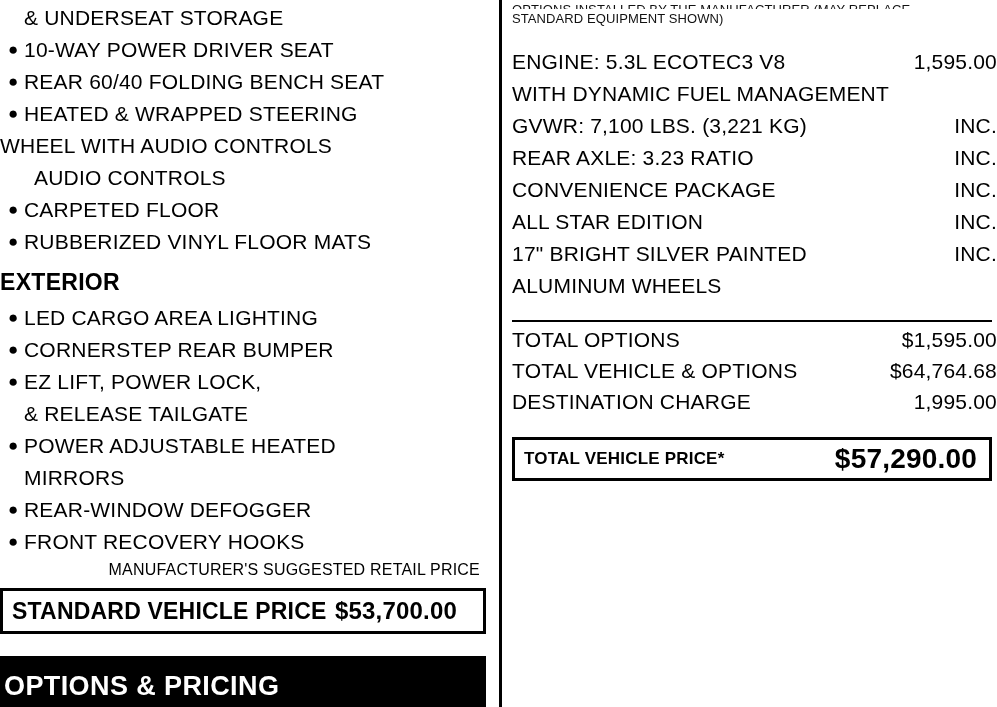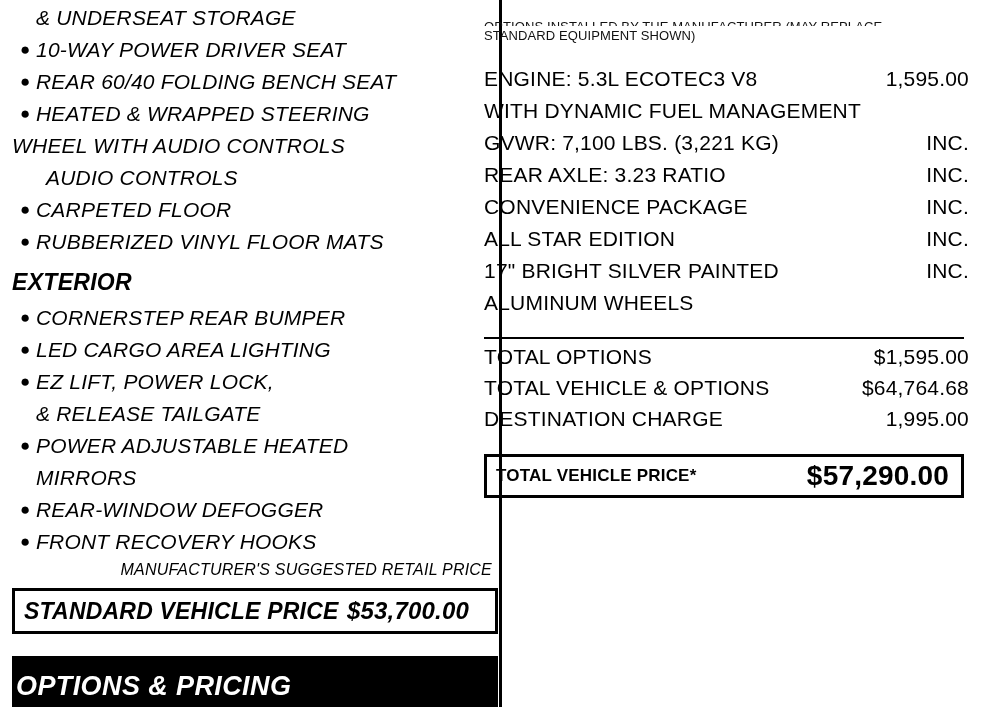--- a/index.html
+++ b/index.html
@@ -12,26 +12,25 @@
     height: 707px;
     position: relative;
     font-family: "Liberation Sans", sans-serif;
     color: #000000;
     overflow: hidden;
   }
 
   
   #left-col {
     position: absolute;
-    left: 12px;
+    left: 0;
     top: 0;
     width: 492px;
     height: 707px;
     box-sizing: border-box;
-    font-style: italic;
   }
 
   .feat-line {
     font-size: 21px;
     line-height: 32px;
     letter-spacing: 0.2px;
     white-space: nowrap;
   }
   .bullet-line {
     padding-left: 8px;
@@ -112,25 +111,24 @@
     left: 499px;
     top: 0;
     width: 3px;
     height: 707px;
     background: #000;
   }
 
   
   #right-col {
     position: absolute;
-    left: 484px;
+    left: 512px;
     top: 0;
     width: 485px;
     height: 518px;
-    margin-top: 17px;
   }
 
   .opt-note {
     font-size: 13px;
     line-height: 19px;
     letter-spacing: 0.1px;
     color: #111;
   }
   .opt-note .clip {
     display: block;
@@ -207,22 +205,22 @@
     <div class="feat-line bullet-line"><span class="bdot">●</span><span>HEATED &amp; WRAPPED  STEERING</span></div>
     <div class="feat-line cont-line"><span>WHEEL WITH AUDIO CONTROLS</span></div>
     <div class="feat-line cont-line indent2"><span>AUDIO CONTROLS</span></div>
     <div class="feat-line bullet-line"><span class="bdot">●</span><span>CARPETED FLOOR</span></div>
     <div class="feat-line bullet-line"><span class="bdot">●</span><span>RUBBERIZED VINYL FLOOR MATS</span></div>
   </div>
 
   <div class="section-head">EXTERIOR</div>
 
   <div>
+    <div class="feat-line bullet-line"><span class="bdot">●</span><span>LED CARGO AREA LIGHTING</span></div>
     <div class="feat-line bullet-line"><span class="bdot">●</span><span>CORNERSTEP REAR BUMPER</span></div>
-    <div class="feat-line bullet-line"><span class="bdot">●</span><span>LED CARGO AREA LIGHTING</span></div>
     <div class="feat-line bullet-line"><span class="bdot">●</span><span>EZ LIFT, POWER LOCK,</span></div>
     <div class="feat-line cont-line indent1"><span>&amp; RELEASE TAILGATE</span></div>
     <div class="feat-line bullet-line"><span class="bdot">●</span><span>POWER ADJUSTABLE HEATED</span></div>
     <div class="feat-line cont-line indent1"><span>MIRRORS</span></div>
     <div class="feat-line bullet-line"><span class="bdot">●</span><span>REAR-WINDOW DEFOGGER</span></div>
     <div class="feat-line bullet-line"><span class="bdot">●</span><span>FRONT RECOVERY HOOKS</span></div>
   </div>
 
   <div class="msrp-label">MANUFACTURER'S SUGGESTED RETAIL PRICE</div>
 

